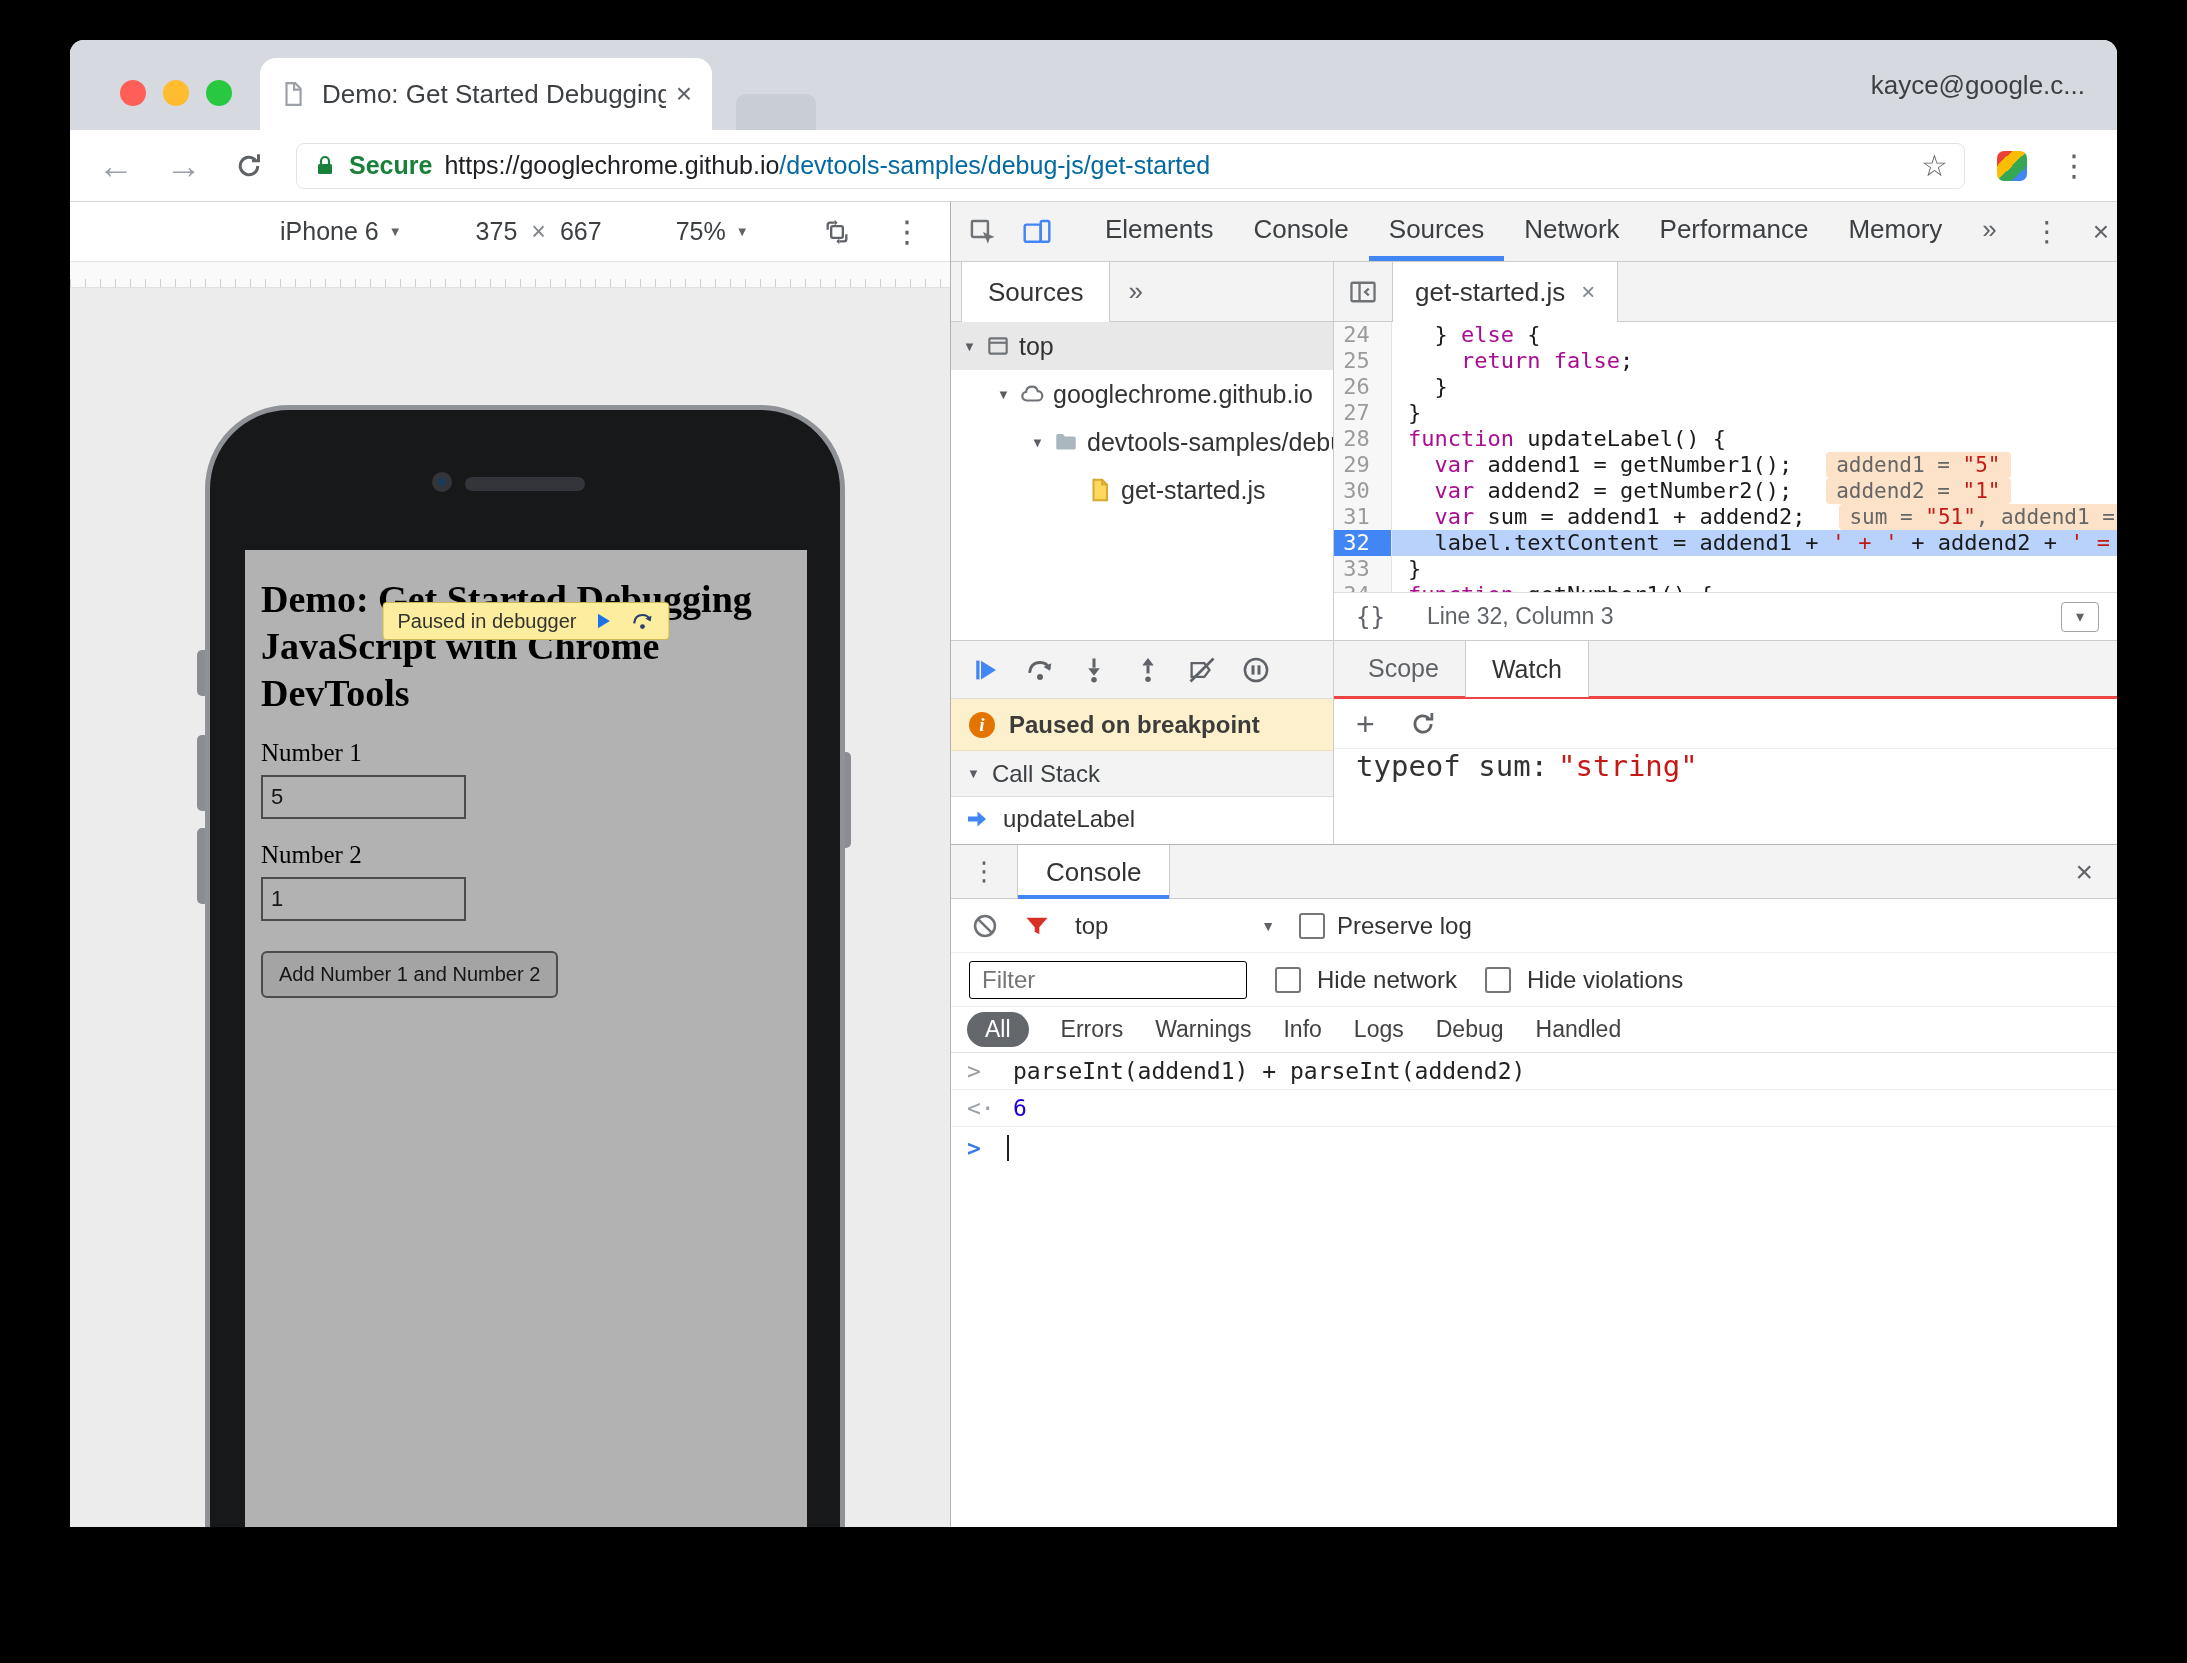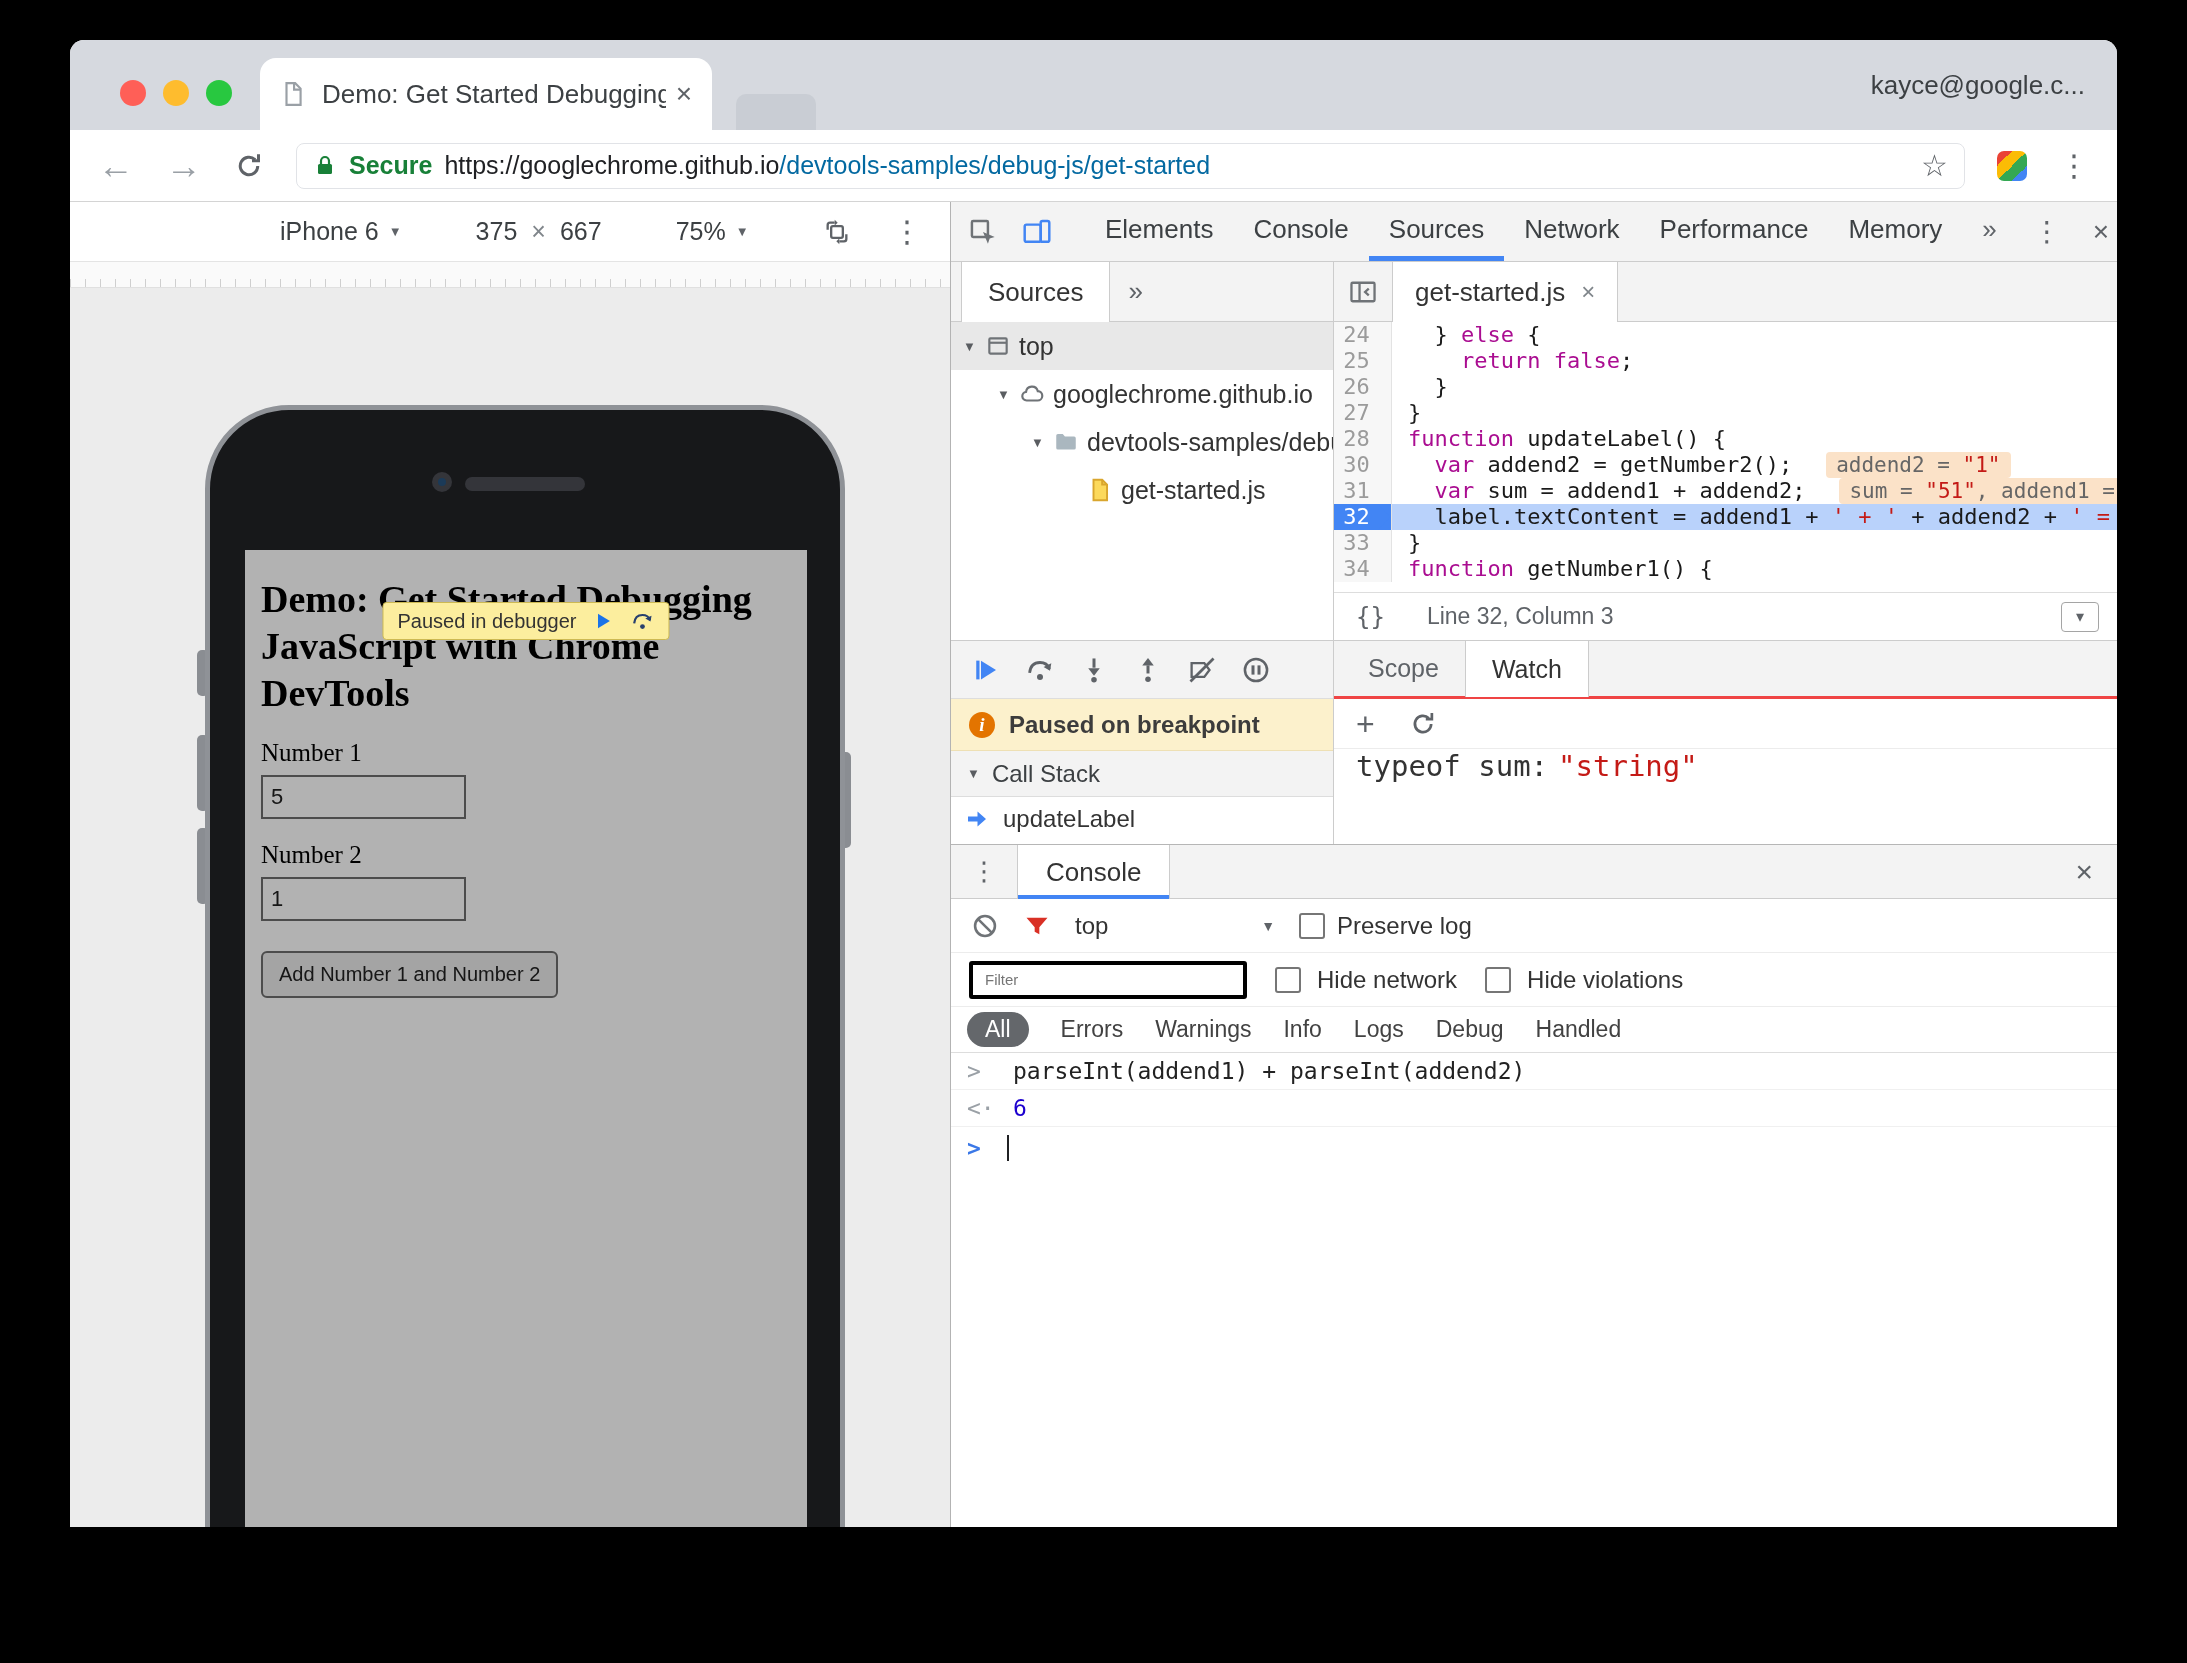--- a/index.html
+++ b/index.html
@@ -125,21 +125,21 @@
 .drawer-dots{align-self:center;font-size:26px;color:#5f6368;padding:0 20px}
 .drawer-tab{display:flex;align-items:center;padding:0 28px;background:#fff;border-left:1px solid #ccc;border-right:1px solid #ccc;font-size:26px;color:#333;box-shadow:inset 0 -4px 0 #4285f4;margin-bottom:-1px}
 .drawer-tabbar .spacer{flex:1}
 .drawer-close{align-self:center;font-size:30px;color:#5f6368;padding-right:24px}
 .console-toolbar{height:54px;display:flex;align-items:center;gap:24px;padding:0 20px;border-bottom:1px solid #ececec}
 .context-select{width:200px;display:flex;align-items:center;justify-content:space-between;font-size:24px;color:#333}
 .sm-caret{font-size:14px;color:#5f6368}
 .cb{width:26px;height:26px;border:2px solid #767676;border-radius:3px;background:#fff;flex:none}
 .cb-label{font-size:24px;color:#333;margin-left:-12px}
 .console-filterrow{height:54px;display:flex;align-items:center;gap:28px;padding:0 18px;border-bottom:1px solid #ececec}
-.filter-input{width:278px;height:38px;border:4px solid #000000;border-radius:3px;font-size:15px;padding:0 12px;color:#333;font-family:"Liberation Sans",sans-serif}
+.filter-input{width:278px;height:38px;border:1px solid #000000;border-radius:3px;font-size:24px;padding:0 12px;color:#333;font-family:"Liberation Sans",sans-serif}
 #console-levels{height:46px;display:flex;align-items:center;gap:32px;padding:0 16px;border-bottom:1px solid #ddd;font-size:23px;color:#424242}
 .level-pill{background:#64676b;color:#fff;padding:4px 18px;border-radius:18px}
 #console-messages{flex:1;font-family:"DejaVu Sans Mono",monospace;font-size:23px}
 .msg{display:flex;align-items:center;height:37px;border-bottom:1px solid #f0f0f0;padding-left:16px;gap:12px}
 .msg .marker{color:#9aa0a6;width:34px;flex:none}
 .msg.prompt{border-bottom:none;height:42px}
 .msg.prompt .marker{color:#3b78e7;font-weight:bold}
 .msg .txt{color:#222}
 .msg .result-val{color:#1c00cf}
 .cursor{width:2px;height:26px;background:#202124;animation:blink 1.1s steps(1) infinite;margin-left:-6px}
@@ -365,20 +365,24 @@
               </div>
               <div class="code-line">
                 <span class="gutter">27</span>
                 <span class="line-body"><span>}</span></span>
               </div>
               <div class="code-line">
                 <span class="gutter">28</span>
                 <span class="line-body"><span class="tk-kw">function</span><span> updateLabel() {</span></span>
               </div>
               <div class="code-line">
+                <span class="gutter">29</span>
+                <span class="line-body"><span>  </span><span class="tk-kw">var</span><span> addend1 = getNumber1();</span><span class="note"><span>addend1 = </span><span class="tk-str">"5"</span></span></span>
+              </div>
+              <div class="code-line">
                 <span class="gutter">30</span>
                 <span class="line-body"><span>  </span><span class="tk-kw">var</span><span> addend2 = getNumber2();</span><span class="note"><span>addend2 = </span><span class="tk-str">"1"</span></span></span>
               </div>
               <div class="code-line">
                 <span class="gutter">31</span>
                 <span class="line-body"><span>  </span><span class="tk-kw">var</span><span> sum = addend1 + addend2;</span><span class="note"><span>sum = </span><span class="tk-str">"51"</span><span>, addend1 = </span></span></span>
               </div>
               <div class="code-line current">
                 <span class="gutter">32</span>
                 <span class="line-body"><span>  label.textContent = addend1 + </span><span class="tk-str">' + '</span><span> + addend2 + </span><span class="tk-str">' =</span></span>

